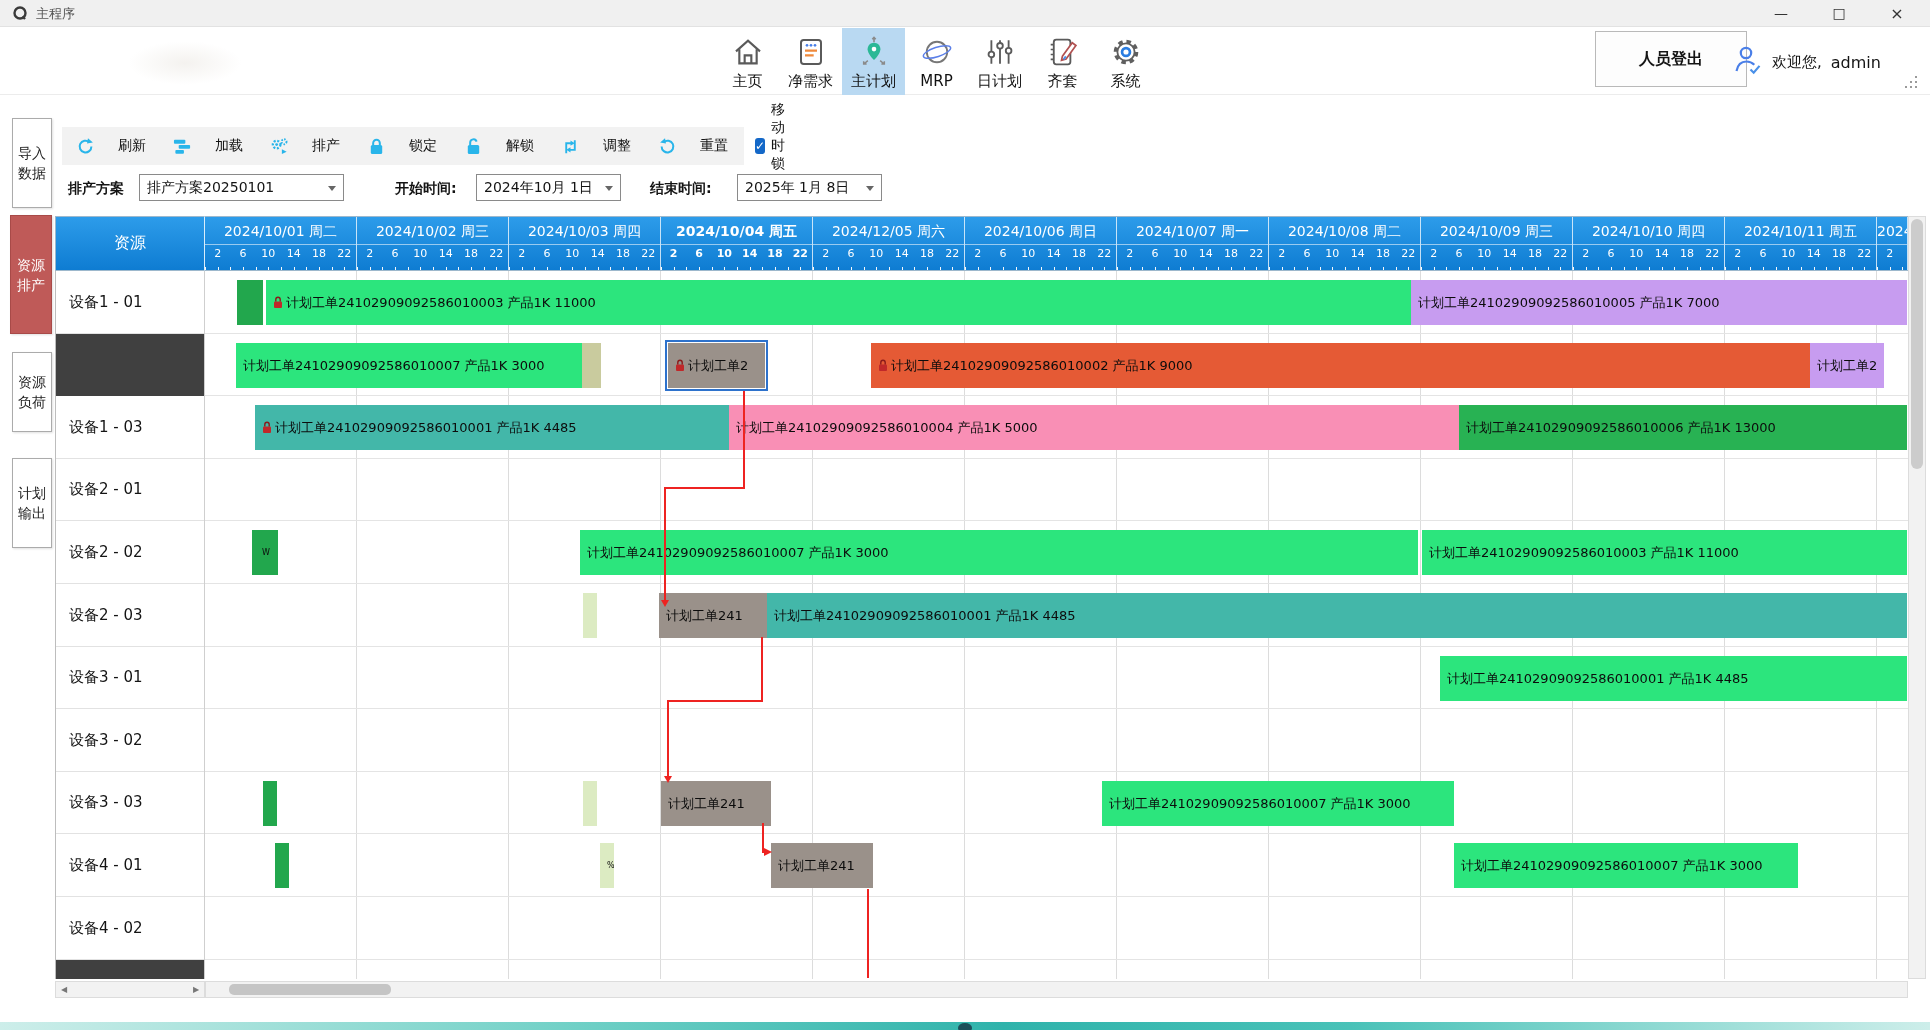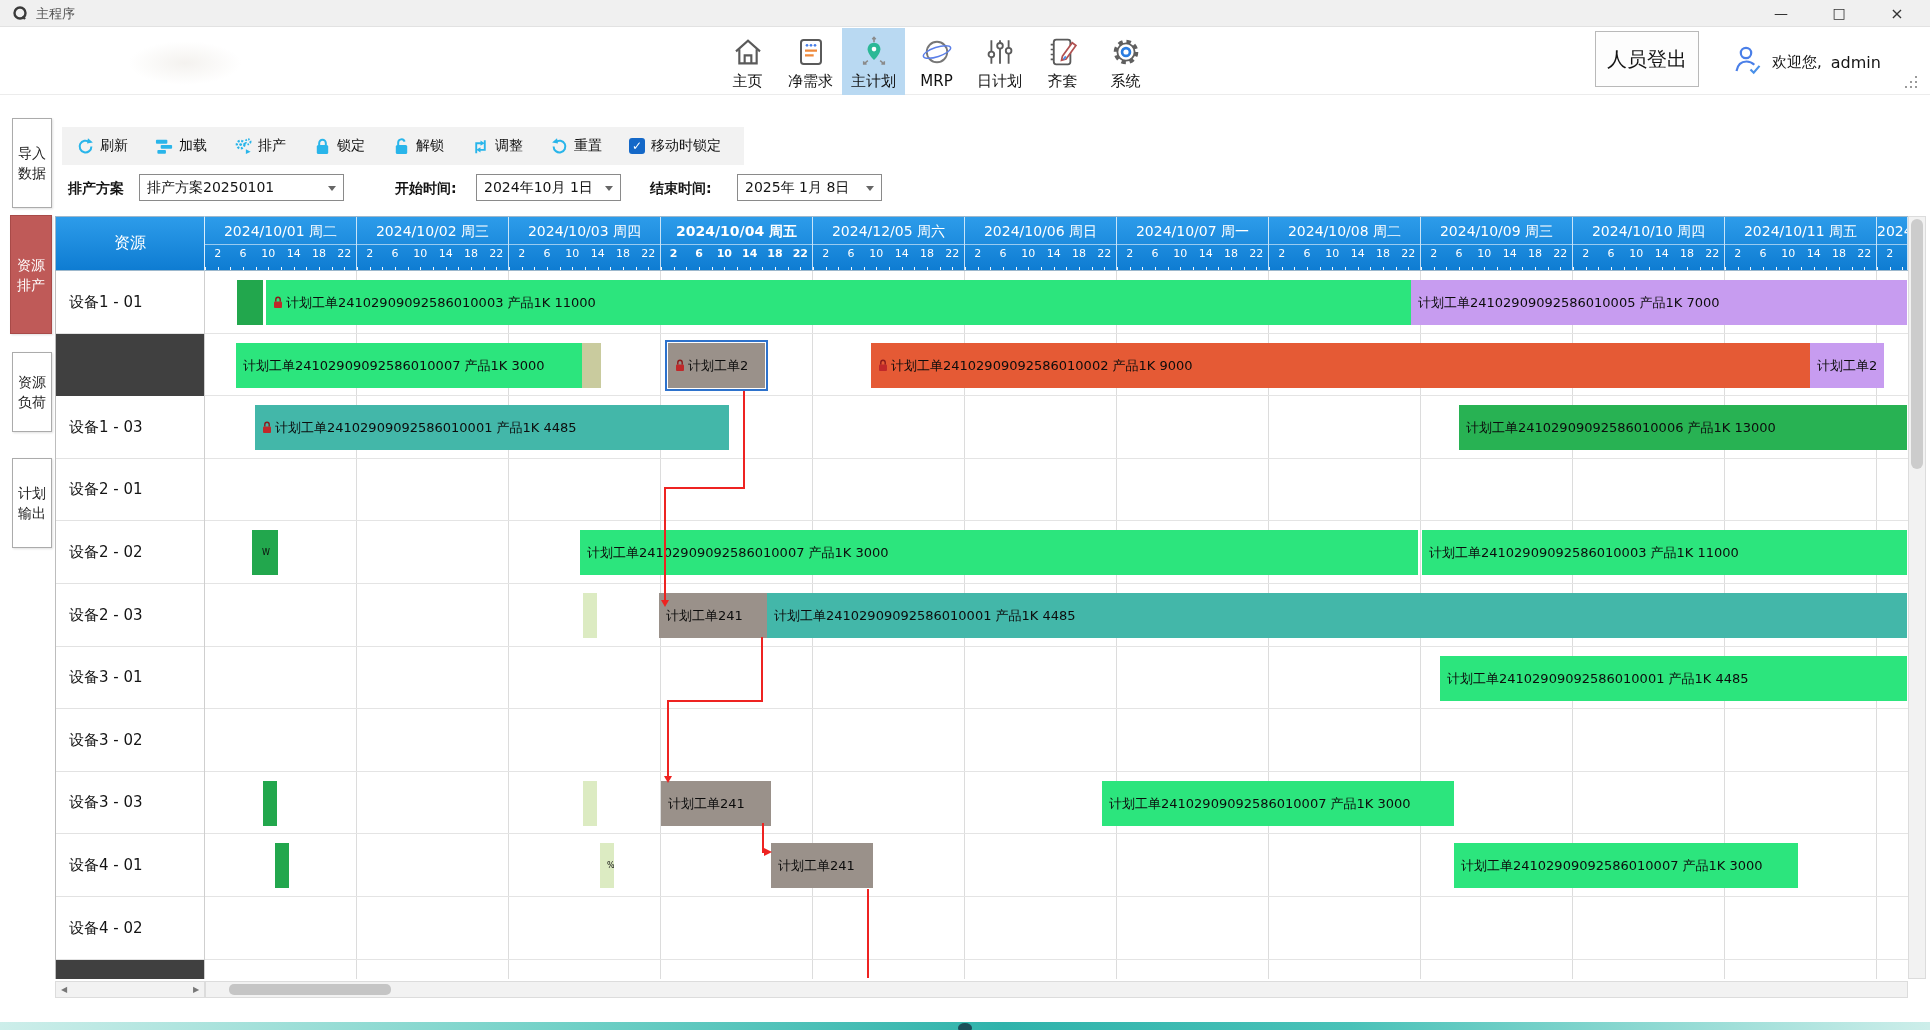--- a/index.html
+++ b/index.html
@@ -14,33 +14,33 @@
 
   
   .navbar { position:absolute; left:0; top:28px; width:1930px; height:67px; background:#fff; border-bottom:1px solid #ececec; }
   .watermark { position:absolute; left:110px; top:6px; width:150px; height:58px; border-radius:50%; background:radial-gradient(closest-side,#f4f2ef,#fff 75%); }
   .nav-items { position:absolute; left:716px; top:0; height:67px; display:flex; }
   .nav-item { width:63px; height:67px; display:flex; flex-direction:column; align-items:center; justify-content:flex-start; padding-top:7px; cursor:default; }
   .nav-item.active { background:#b9d9f2; }
   .nav-ico { width:34px; height:34px; display:flex; align-items:center; justify-content:center; }
   .nav-ico svg { width:32px; height:32px; }
   .nav-label { font-size:15px; margin-top:3px; color:#111; white-space:nowrap; }
-  .logout-btn { position:absolute; left:1595px; top:3px; width:104px; height:56px; background:#fdfdfd; border:1px solid #b9b9b9; font-size:20px; text-align:center; line-height:54px; }
+  .logout-btn { position:absolute; left:1595px; top:3px; width:152px; height:56px; background:#fdfdfd; border:1px solid #b9b9b9; font-size:16px; text-align:center; line-height:54px;font-weight:bold; }
   .user-area { position:absolute; left:1733px; top:12px; height:44px; display:flex; align-items:center; gap:9px; }
   .welcome { font-size:15px; } .uname { font-size:16px; }
   .grip { position:absolute; left:1905px; top:48px; width:14px; height:14px; }
   .grip i { position:absolute; width:2px; height:2px; background:#9a9a9a; }
 
   
   .side-tab { position:absolute; left:12px; width:40px; background:#fff; border:1px solid #ababab; box-shadow:1px 1px 2px rgba(0,0,0,.12); display:flex; flex-direction:column; align-items:center; justify-content:center; gap:2px; font-size:14px; line-height:18px; color:#222; }
   .side-tab.active { left:10px; width:42px; background:#bf5a58; border-color:#a84a48; color:#fff; }
 
   
   .toolstrip { position:absolute; left:62px; top:127px; width:682px; height:38px; background:#f2f2f2; display:flex; align-items:center; padding-left:14px; gap:27px; }
-  .tool-btn { display:flex; align-items:center; gap:5px; font-size:14px; color:#111; white-space:nowrap; }
+  .tool-btn { display:flex; align-items:center; gap:23px; font-size:14px; color:#111; white-space:nowrap; }
   .tool-btn svg { width:19px; height:19px; }
   .chk-group { display:flex; align-items:center; gap:6px; font-size:14px; }
   .chk { width:16px; height:16px; background:#1468c8; border-radius:3px; color:#fff; font-size:12px; line-height:16px; text-align:center; }
 
   
   .flabel { position:absolute; top:180px; font-size:14px; font-weight:700; white-space:nowrap; }
   .fselect { position:absolute; top:174px; height:27px; background:#fff; border:1px solid #8a8a8a; font-size:14px; line-height:25px; padding:0 22px 0 7px; white-space:nowrap; overflow:hidden; }
   .fselect .car { position:absolute; right:7px; top:11px; width:0; height:0; border-left:4px solid transparent; border-right:4px solid transparent; border-top:5px solid #666; }
 
   
@@ -492,20 +492,23 @@
     <div class="grow" style="top: 125px; height: 63px;"></div>
     <div class="bar" style="left: 50px; top: 134px; width: 474px; height: 45px; background: rgb(67, 183, 169);">
       <span style="display:flex;flex:none">
         <svg width="10" height="13" viewBox="0 0 10 13" style="flex:none">
           <rect x="1" y="5.4" width="8" height="6.6" rx="1" fill="#c0282a"></rect>
           <path d="M2.8 5.4V3.5a2.2 2.2 0 0 1 4.4 0v1.9" fill="none" stroke="#8a1a1a" stroke-width="1.4"></path>
         </svg>
       </span>
       <span class="btxt">计划工单24102909092586010001   产品1K 4485</span>
     </div>
+    <div class="bar" style="left: 524px; top: 134px; width: 730px; height: 45px; background: rgb(249, 143, 181);">
+      <span class="btxt">计划工单24102909092586010004   产品1K 5000</span>
+    </div>
     <div class="bar" style="left: 1254px; top: 134px; width: 448px; height: 45px; background: rgb(40, 178, 83);">
       <span class="btxt">计划工单24102909092586010006   产品1K 13000</span>
     </div>
     <div class="grow" style="top: 188px; height: 62px;"></div>
     <div class="grow" style="top: 250px; height: 63px;"></div>
     <div class="bar" style="left: 47px; top: 259px; width: 26px; height: 45px; background: rgb(34, 167, 77);">
       <span class="glyph">W</span>
     </div>
     <div class="bar" style="left: 375px; top: 259px; width: 838px; height: 45px; background: rgb(44, 229, 125);">
       <span class="btxt">计划工单24102909092586010007   产品1K 3000</span>

